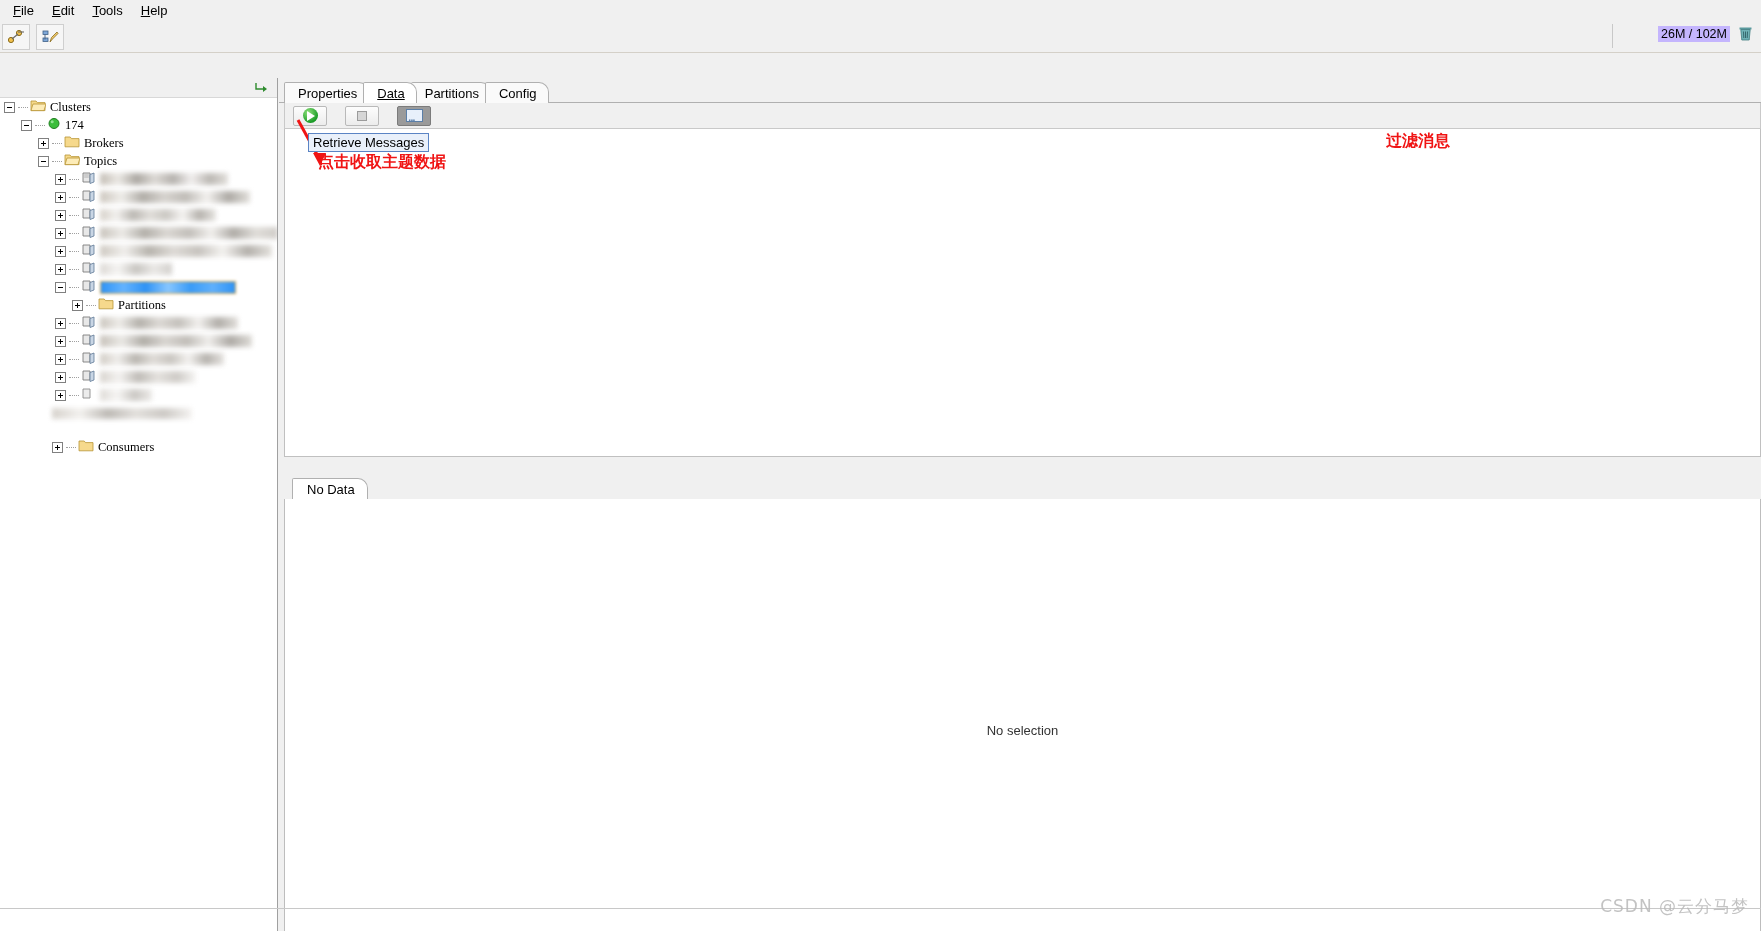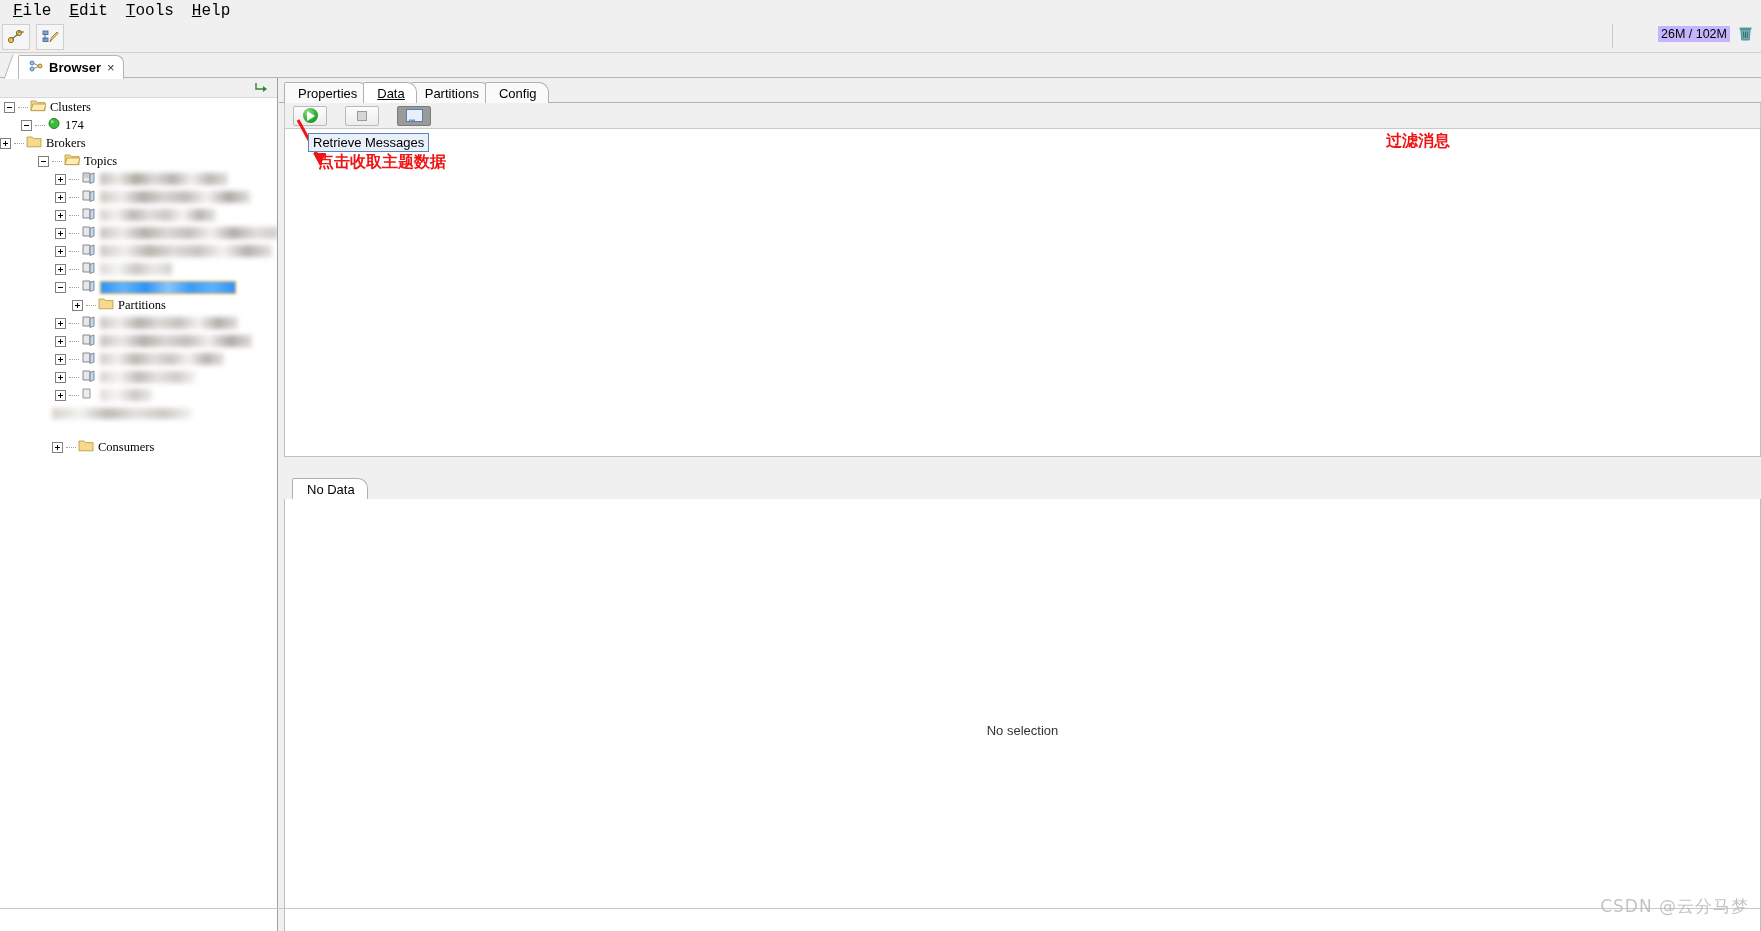--- a/index.html
+++ b/index.html
@@ -14,21 +14,21 @@
   }
   #app { position: relative; width: 1761px; height: 931px; background: #f0f0f0; }
 
   
   .menubar {
     position: absolute; left: 0; top: 0; width: 1761px; height: 21px;
     background: #f0f0f0;
     display: flex; align-items: center; padding-left: 4px;
   }
   .menu-item {
-    padding: 2px 9px; font-size: 16px; color: #000; cursor: default; font-family: Liberation Mono, monospace;
+    padding: 2px 9px; font-size: 13px; color: #000; cursor: default;
   }
   .menu-item u { text-decoration: underline; }
 
   
   .toolbar {
     position: absolute; left: 0; top: 21px; width: 1761px; height: 32px;
     background: #f0f0f0; border-bottom: 1px solid #d4d0c8;
     display: flex; align-items: center; padding-left: 2px;
   }
   .tb-btn {
@@ -280,36 +280,20 @@
       <svg width="15" height="17" viewBox="0 0 15 17">
         <rect x="1.5" y="3.5" width="12" height="2" fill="#5a9a9e"></rect>
         <path d="M2.8 5.5 L12.2 5.5 L11.2 16 L3.8 16 Z" fill="#6fb2b6" stroke="#3f7b7f" stroke-width=".8"></path>
         <line x1="5.5" y1="7.5" x2="5.8" y2="14" stroke="#2f6064" stroke-width=".9"></line>
         <line x1="7.5" y1="7.5" x2="7.5" y2="14" stroke="#2f6064" stroke-width=".9"></line>
         <line x1="9.5" y1="7.5" x2="9.2" y2="14" stroke="#2f6064" stroke-width=".9"></line>
       </svg>
     </span>
   </div>
 
-  <div class="tabstrip">
-    <div class="tab-slant"></div>
-    <div class="browser-tab">
-      <span>
-        <svg width="14" height="12" viewBox="0 0 14 12">
-          <circle cx="3" cy="3" r="2" fill="#9cc3e8" stroke="#3d6a96" stroke-width=".8"></circle>
-          <circle cx="3" cy="9" r="2" fill="#9cc3e8" stroke="#3d6a96" stroke-width=".8"></circle>
-          <circle cx="11" cy="6" r="2" fill="#f0c96a" stroke="#8a6d1f" stroke-width=".8"></circle>
-          <line x1="5" y1="3.6" x2="9" y2="5.5" stroke="#666" stroke-width=".8"></line>
-          <line x1="5" y1="8.4" x2="9" y2="6.6" stroke="#666" stroke-width=".8"></line>
-        </svg>
-      </span>
-      <span>Browser</span>
-      <span class="tab-close">×</span>
-    </div>
-  </div>
 
   <div class="leftpanel">
     <div class="left-header">
       <span class="pin-icon">
         <svg width="14" height="14" viewBox="0 0 14 14">
           <path d="M2 2 L2 8 L9 8" fill="none" stroke="#2c8a2c" stroke-width="1.4"></path>
           <polygon points="9,5 13,8 9,11" fill="#2c8a2c"></polygon>
         </svg>
       </span>
     </div>
@@ -333,21 +317,21 @@
         <span class="dotline"></span>
         <span>
           <svg width="14" height="13" viewBox="0 0 14 13">
             <circle cx="7" cy="6.5" r="5" fill="#3bbd3b" stroke="#1f7e1f" stroke-width="1"></circle>
             <circle cx="5.2" cy="4.7" r="1.5" fill="#a8eba8" opacity=".8"></circle>
           </svg>
         </span>
         <span class="tlabel">174</span>
       </div>
 
-      <div class="tnode" style="">
+      <div class="tnode" style="padding-left:38px">
         <span class="expander plus"></span>
         <span class="dotline"></span>
         <span>
           <svg width="16" height="13" viewBox="0 0 16 13">
             <path d="M1 2 h5.2 l1.3 1.6 H15 v8.2 H1 Z" fill="#f6d98c" stroke="#b89536" stroke-width=".8"></path>
           </svg>
         </span>
         <span class="tlabel">Brokers</span>
       </div>
 

